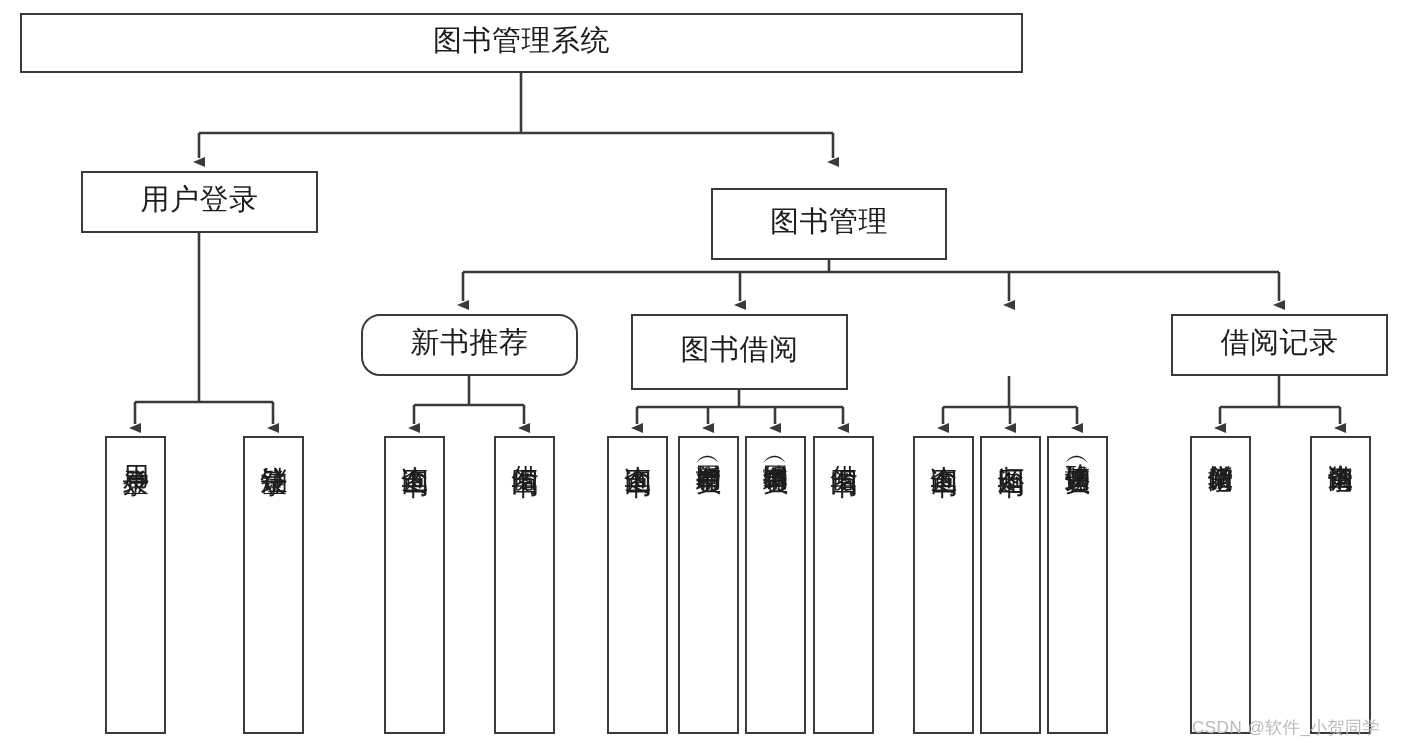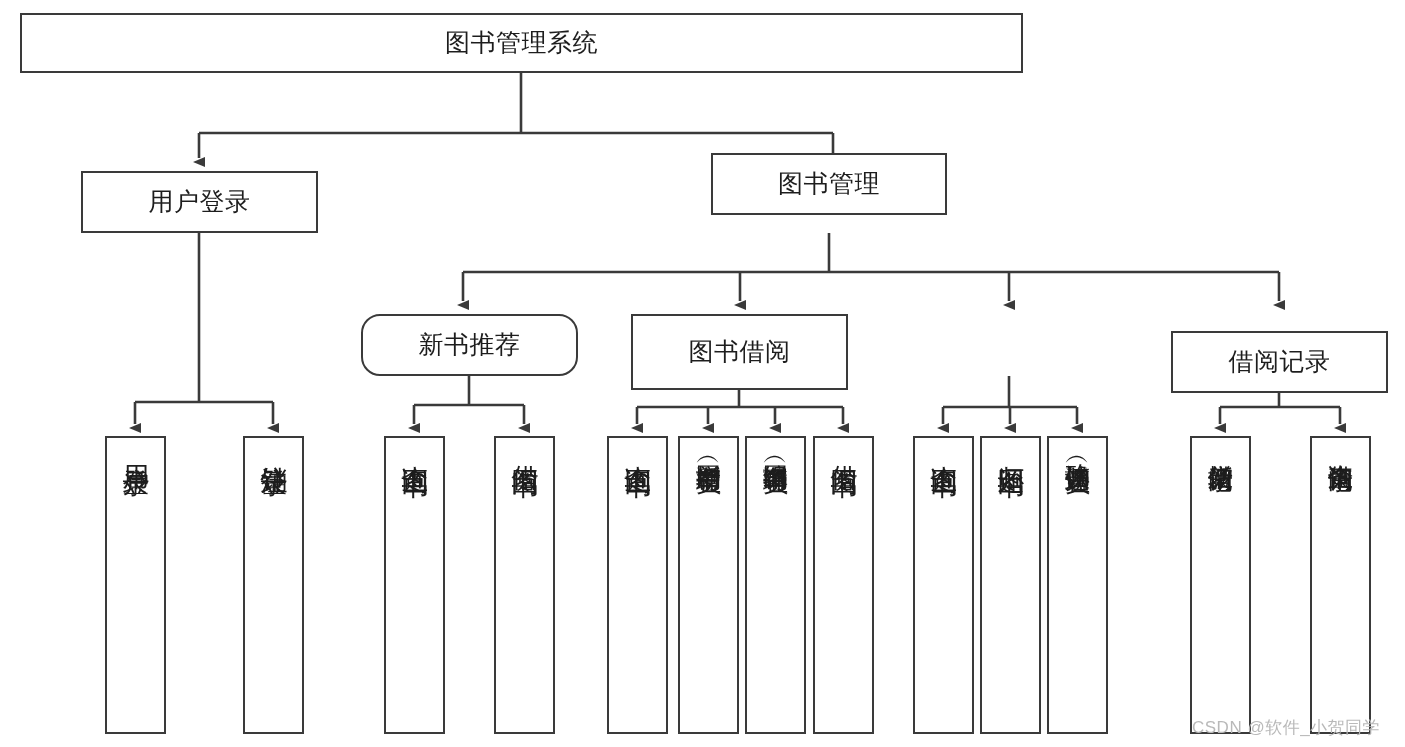--- a/index.html
+++ b/index.html
@@ -35,22 +35,23 @@
     justify-content: center;
     color: #1d1d1d;
   }
   .node .lbl {
     display: block;
     text-align: center;
     line-height: 1.18;
     white-space: nowrap;
   }
   .node.horiz .lbl {
-    font-size: 25px;
+    font-size: 29px;
     letter-spacing: 0.5px;
+    font-family: Liberation Mono, monospace;
   }
   .node.vert {
     align-items: flex-start;
     justify-content: center;
     padding-top: 6px;
   }
   .node.vert .lbl {
     writing-mode: vertical-rl;
     text-orientation: upright;
     font-size: 27px;
@@ -125,34 +126,34 @@
   </svg>
 
   <div class="node horiz" style="left:20px; top:13px; width:1003px; height:60px;">
     <span class="lbl">图书管理系统</span>
   </div>
 
   <div class="node horiz" style="left:81px; top:171px; width:237px; height:62px;">
     <span class="lbl">用户登录</span>
   </div>
 
-  <div class="node horiz" style="left:711px; top:153px; width:236px; height:62px;">
+  <div class="node horiz" style="left:711px; top:188px; width:236px; height:72px;">
     <span class="lbl">图书管理</span>
   </div>
 
   <div class="node horiz" style="left:361px; top:314px; width:217px; height:62px;border-radius:19px;">
     <span class="lbl">新书推荐</span>
   </div>
 
   <div class="node horiz" style="left:631px; top:314px; width:217px; height:76px;">
     <span class="lbl">图书借阅</span>
   </div>
 
 
-  <div class="node horiz" style="left:1171px; top:314px; width:217px; height:62px;margin-top:17px;">
+  <div class="node horiz" style="left:1171px; top:314px; width:217px; height:62px;">
     <span class="lbl">借阅记录</span>
   </div>
 
   <div class="node vert" style="left:105px; top:436px; width:61px; height:298px;">
     <span class="lbl">用户登录</span>
   </div>
 
   <div class="node vert" style="left:243px; top:436px; width:61px; height:298px;">
     <span class="lbl">注销登录</span>
   </div>

